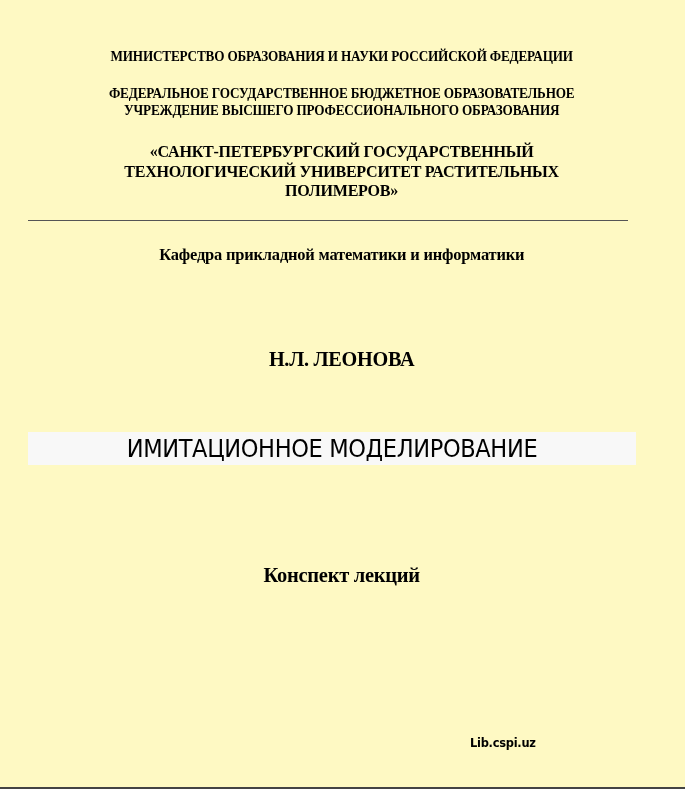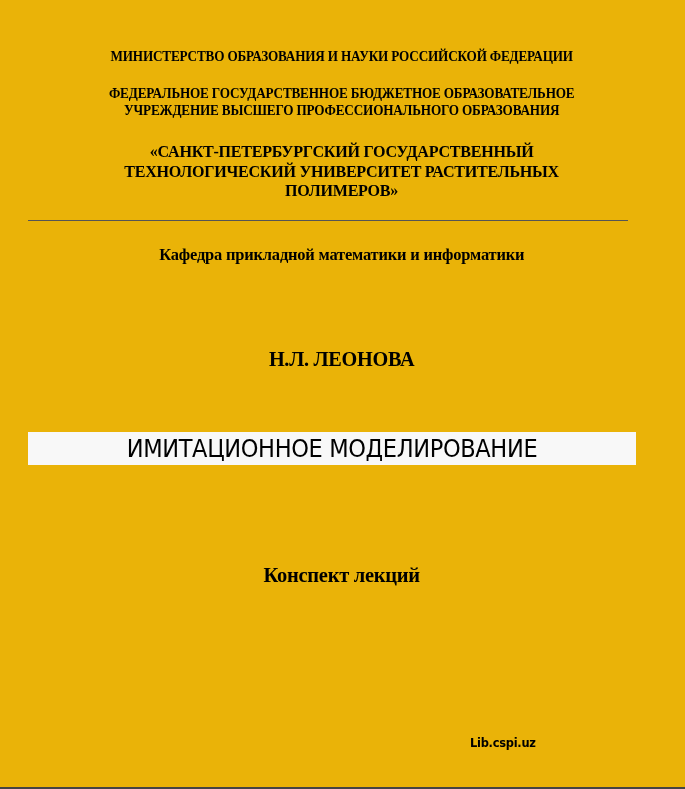--- a/index.html
+++ b/index.html
@@ -12,21 +12,21 @@
       height: 789px;
       position: relative;
       overflow: hidden;
       color: #000000;
     }
     .page {
       position: absolute;
       left: 0; top: 0;
       width: 685px;
       height: 787px;
-      background: #eab308;
+      background: #fef9c3;
     }
     .serif {
       font-family: "Liberation Serif", "DejaVu Serif", serif;
       font-weight: bold;
     }
     .line {
       position: absolute;
       left: 0;
       width: 685px;
       text-align: center;

